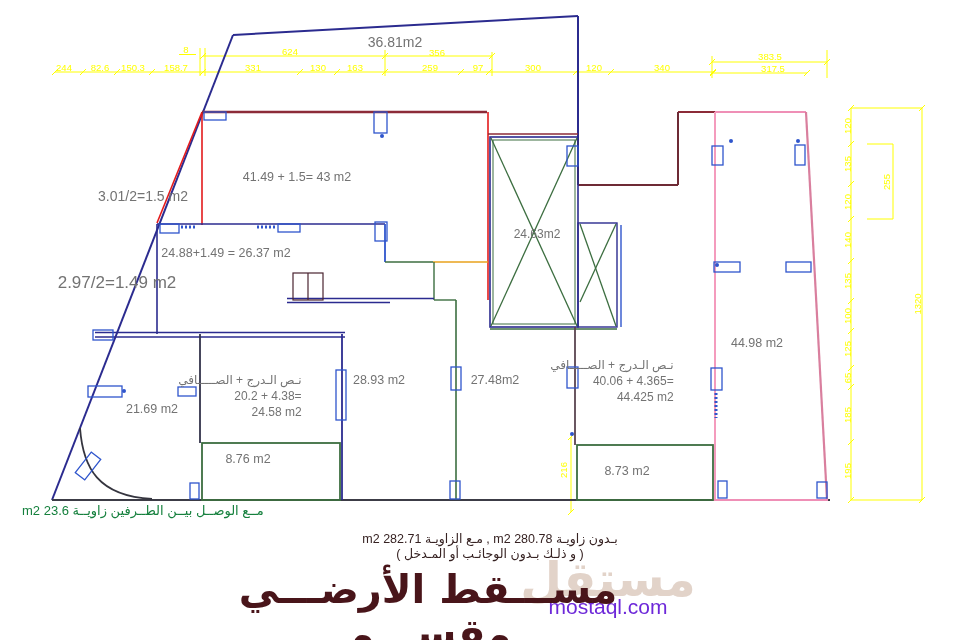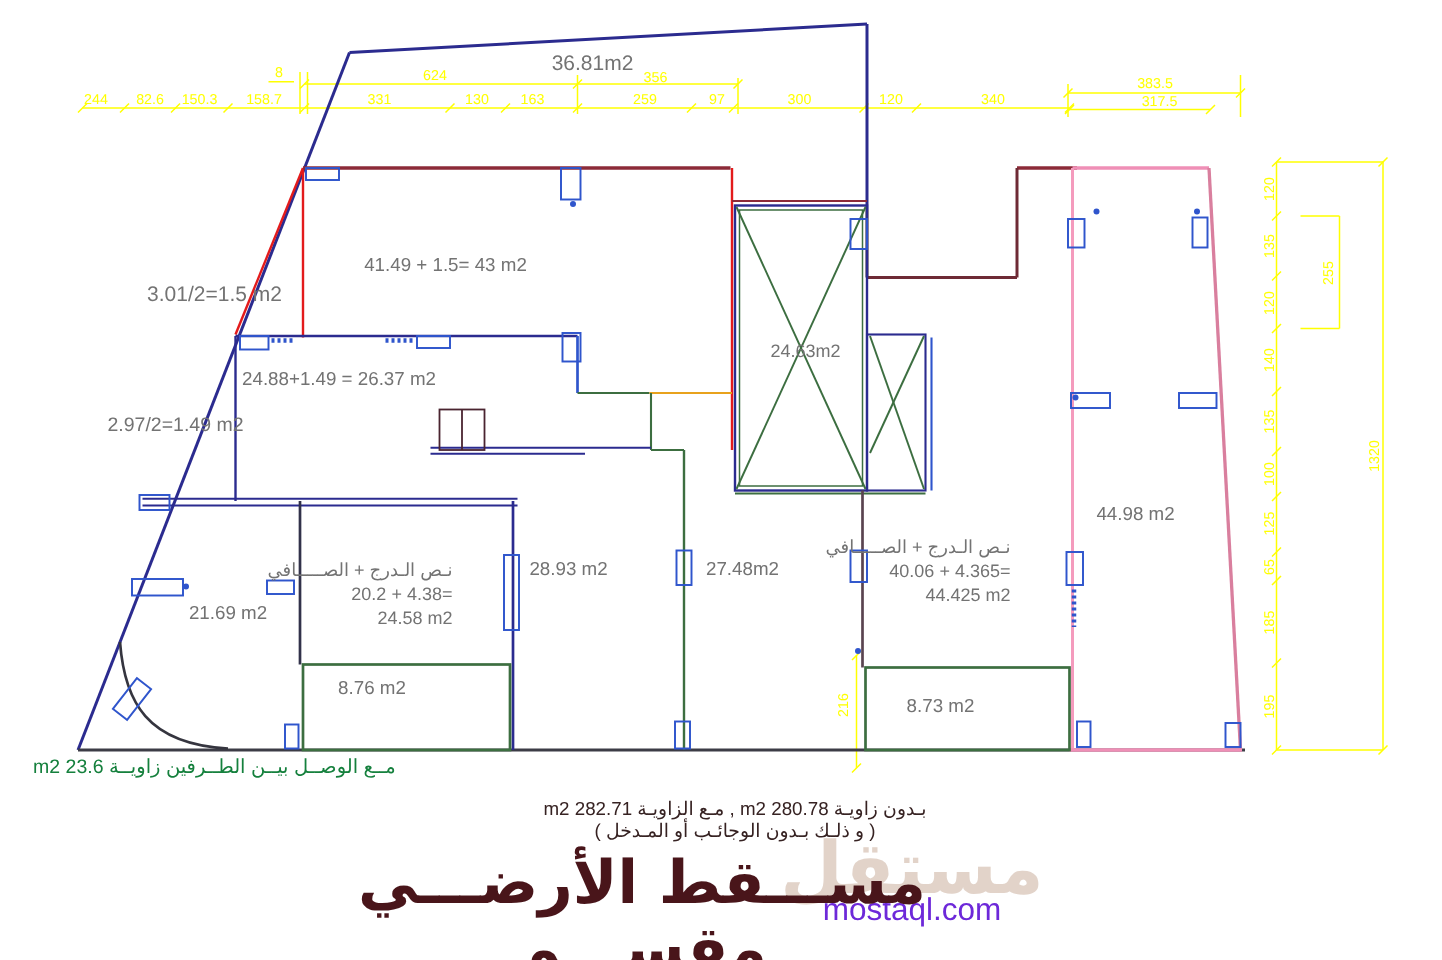--- a/index.html
+++ b/index.html
@@ -166,21 +166,21 @@
       </div>
       <div class="lbl" style="left: 297px; top: 177px; font-size: 12.5px;">
         <div class="ln">41.49 + 1.5= 43 m2</div>
       </div>
       <div class="lbl" style="left: 143px; top: 196px; font-size: 14px;">
         <div class="ln">3.01/2=1.5 m2</div>
       </div>
       <div class="lbl" style="left: 226px; top: 253px; font-size: 12.5px;">
         <div class="ln">24.88+1.49 = 26.37 m2</div>
       </div>
-      <div class="lbl" style="left: 117px; top: 283px; font-size: 13px;">
+      <div class="lbl" style="left: 117px; top: 283px; font-size: 17px;">
         <div class="ln">2.97/2=1.49 m2</div>
       </div>
       <div class="lbl" style="left: 537px; top: 234px; font-size: 12px;">
         <div class="ln">24.63m2</div>
       </div>
       <div class="lbl" style="left: 152px; top: 409px; font-size: 12.5px;">
         <div class="ln">21.69 m2</div>
       </div>
       <div class="lbl" style="left: 240px; top: 396px; font-size: 12px;">
         <div class="ln" dir="rtl">نـص الـدرج + الصـــــافي</div>

